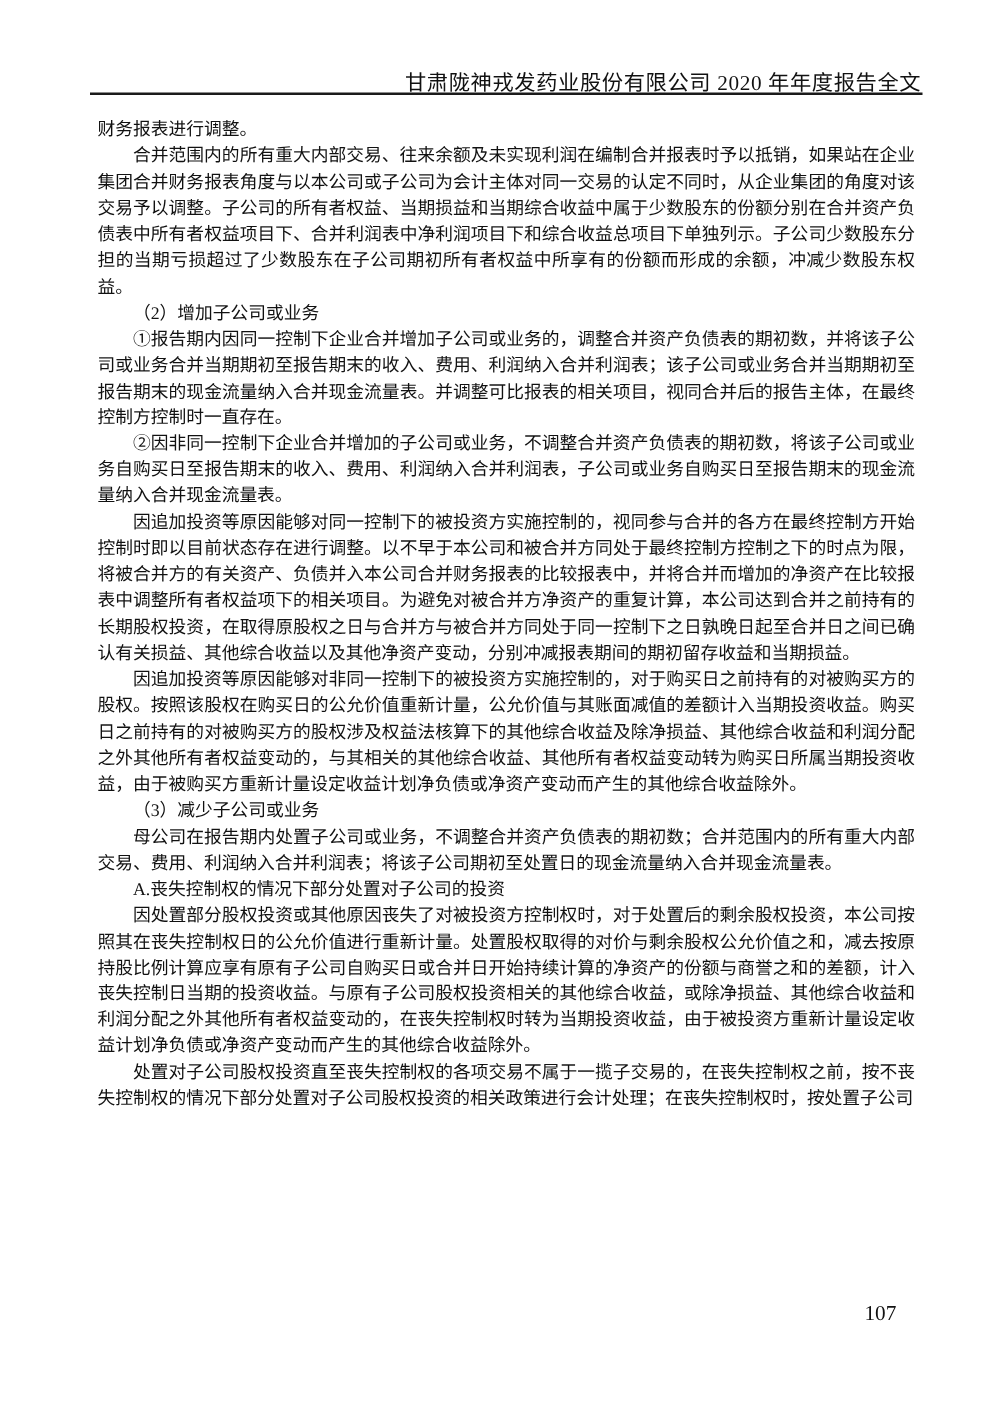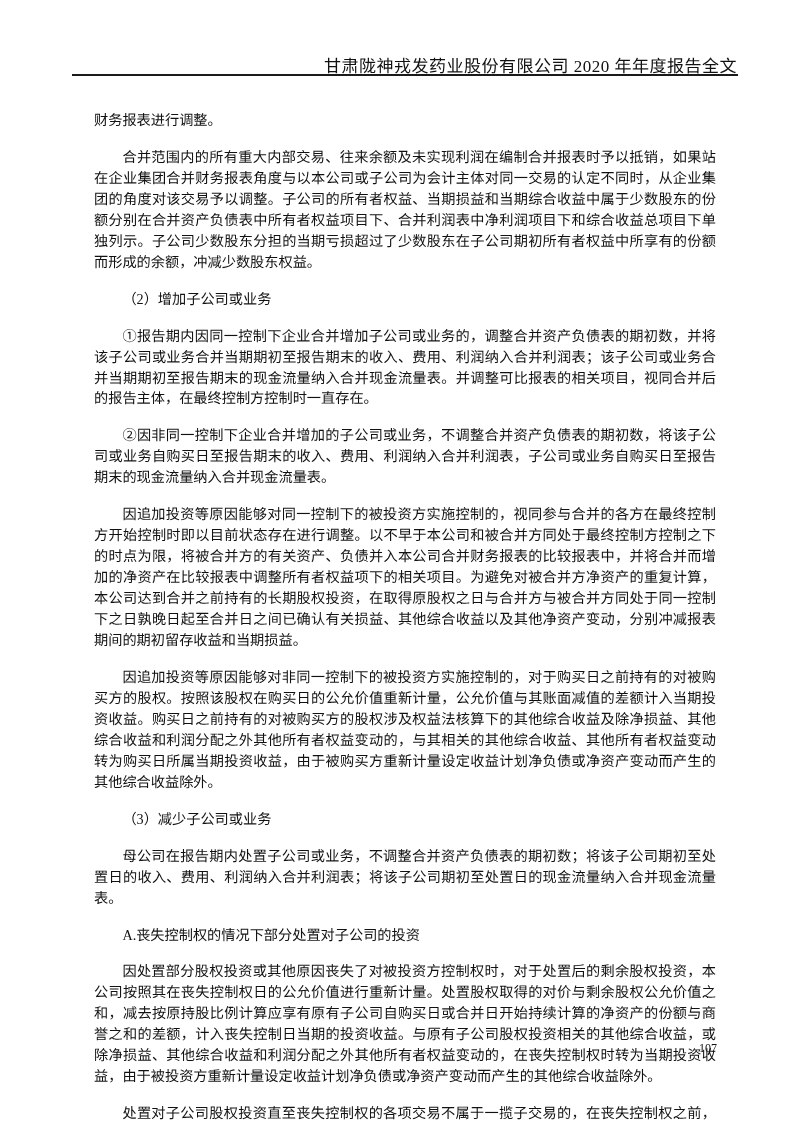--- a/index.html
+++ b/index.html
@@ -38,32 +38,32 @@
     top: 94px;
     left: 78px;
     width: 654px;
     font-size: 14.2px;
     line-height: 20.95px;
     text-align: justify;
     text-justify: inter-character;
     color: #111111;
   }
   .content p.para {
-    margin: 16px;
+    margin: 0;
     padding: 0;
     text-indent: 2em;
   }
   .content p.para.no-indent {
     text-indent: 0;
   }
   .page-number {
     position: absolute;
     top: 1041px;
     right: 76px;
-    font-size: 12px;
+    font-size: 17px;
     color: #111111;
   }
 </style>
 </head>
 <body>
 
 <div class="page">
 
   <header>
     <div class="header-title">甘肃陇神戎发药业股份有限公司 2020 年年度报告全文</div>
@@ -72,21 +72,21 @@
 
   <main class="content">
       <p class="para no-indent">财务报表进行调整。</p>
       <p class="para">合并范围内的所有重大内部交易、往来余额及未实现利润在编制合并报表时予以抵销，如果站在企业集团合并财务报表角度与以本公司或子公司为会计主体对同一交易的认定不同时，从企业集团的角度对该交易予以调整。子公司的所有者权益、当期损益和当期综合收益中属于少数股东的份额分别在合并资产负债表中所有者权益项目下、合并利润表中净利润项目下和综合收益总项目下单独列示。子公司少数股东分担的当期亏损超过了少数股东在子公司期初所有者权益中所享有的份额而形成的余额，冲减少数股东权益。</p>
       <p class="para">（2）增加子公司或业务</p>
       <p class="para">①报告期内因同一控制下企业合并增加子公司或业务的，调整合并资产负债表的期初数，并将该子公司或业务合并当期期初至报告期末的收入、费用、利润纳入合并利润表；该子公司或业务合并当期期初至报告期末的现金流量纳入合并现金流量表。并调整可比报表的相关项目，视同合并后的报告主体，在最终控制方控制时一直存在。</p>
       <p class="para">②因非同一控制下企业合并增加的子公司或业务，不调整合并资产负债表的期初数，将该子公司或业务自购买日至报告期末的收入、费用、利润纳入合并利润表，子公司或业务自购买日至报告期末的现金流量纳入合并现金流量表。</p>
       <p class="para">因追加投资等原因能够对同一控制下的被投资方实施控制的，视同参与合并的各方在最终控制方开始控制时即以目前状态存在进行调整。以不早于本公司和被合并方同处于最终控制方控制之下的时点为限，将被合并方的有关资产、负债并入本公司合并财务报表的比较报表中，并将合并而增加的净资产在比较报表中调整所有者权益项下的相关项目。为避免对被合并方净资产的重复计算，本公司达到合并之前持有的长期股权投资，在取得原股权之日与合并方与被合并方同处于同一控制下之日孰晚日起至合并日之间已确认有关损益、其他综合收益以及其他净资产变动，分别冲减报表期间的期初留存收益和当期损益。</p>
       <p class="para">因追加投资等原因能够对非同一控制下的被投资方实施控制的，对于购买日之前持有的对被购买方的股权。按照该股权在购买日的公允价值重新计量，公允价值与其账面减值的差额计入当期投资收益。购买日之前持有的对被购买方的股权涉及权益法核算下的其他综合收益及除净损益、其他综合收益和利润分配之外其他所有者权益变动的，与其相关的其他综合收益、其他所有者权益变动转为购买日所属当期投资收益，由于被购买方重新计量设定收益计划净负债或净资产变动而产生的其他综合收益除外。</p>
       <p class="para">（3）减少子公司或业务</p>
-      <p class="para">母公司在报告期内处置子公司或业务，不调整合并资产负债表的期初数；将该子公司期初至处置日的收入、费用、利润纳入合并利润表；将该子公司期初至处置日的现金流量纳入合并现金流量表。</p>
+      <p class="para">母公司在报告期内处置子公司或业务，不调整合并资产负债表的期初数；合并范围内的所有重大内部交易、费用、利润纳入合并利润表；将该子公司期初至处置日的现金流量纳入合并现金流量表。</p>
       <p class="para">A.丧失控制权的情况下部分处置对子公司的投资</p>
       <p class="para">因处置部分股权投资或其他原因丧失了对被投资方控制权时，对于处置后的剩余股权投资，本公司按照其在丧失控制权日的公允价值进行重新计量。处置股权取得的对价与剩余股权公允价值之和，减去按原持股比例计算应享有原有子公司自购买日或合并日开始持续计算的净资产的份额与商誉之和的差额，计入丧失控制日当期的投资收益。与原有子公司股权投资相关的其他综合收益，或除净损益、其他综合收益和利润分配之外其他所有者权益变动的，在丧失控制权时转为当期投资收益，由于被投资方重新计量设定收益计划净负债或净资产变动而产生的其他综合收益除外。</p>
       <p class="para">处置对子公司股权投资直至丧失控制权的各项交易不属于一揽子交易的，在丧失控制权之前，按不丧失控制权的情况下部分处置对子公司股权投资的相关政策进行会计处理；在丧失控制权时，按处置子公司</p>
     </main>
 
   <footer>
     <div class="page-number">107</div>
   </footer>
 
 </div>

